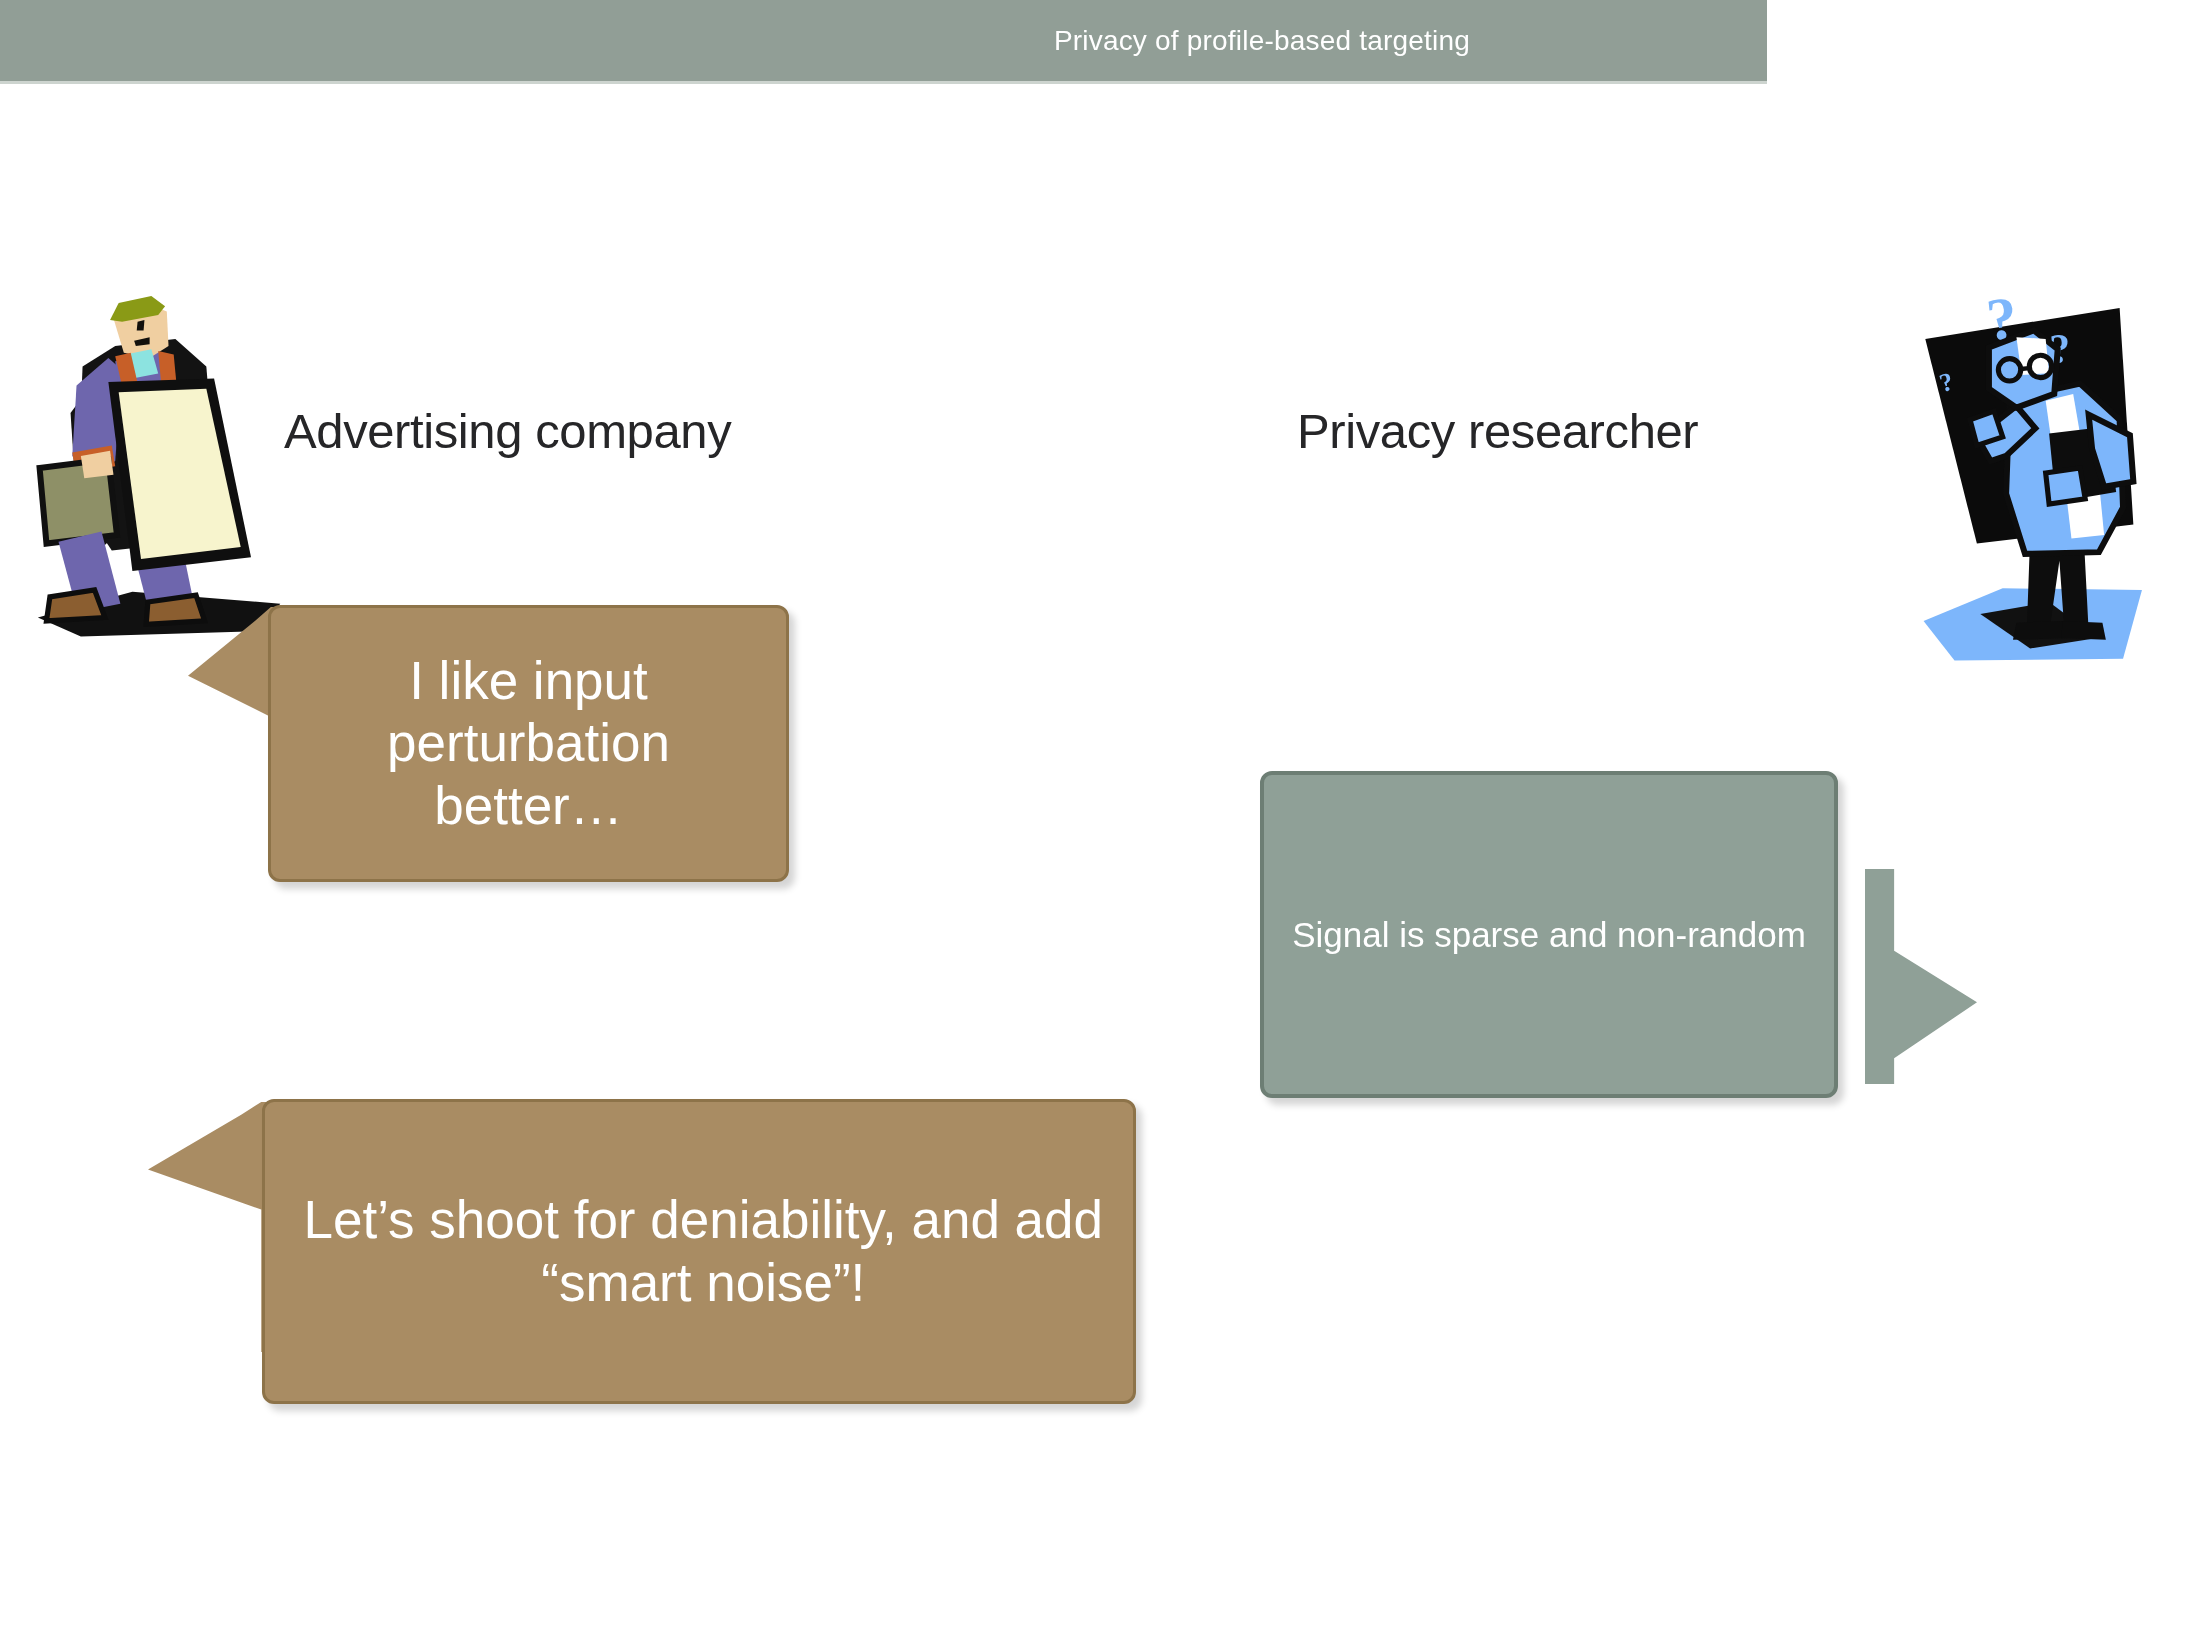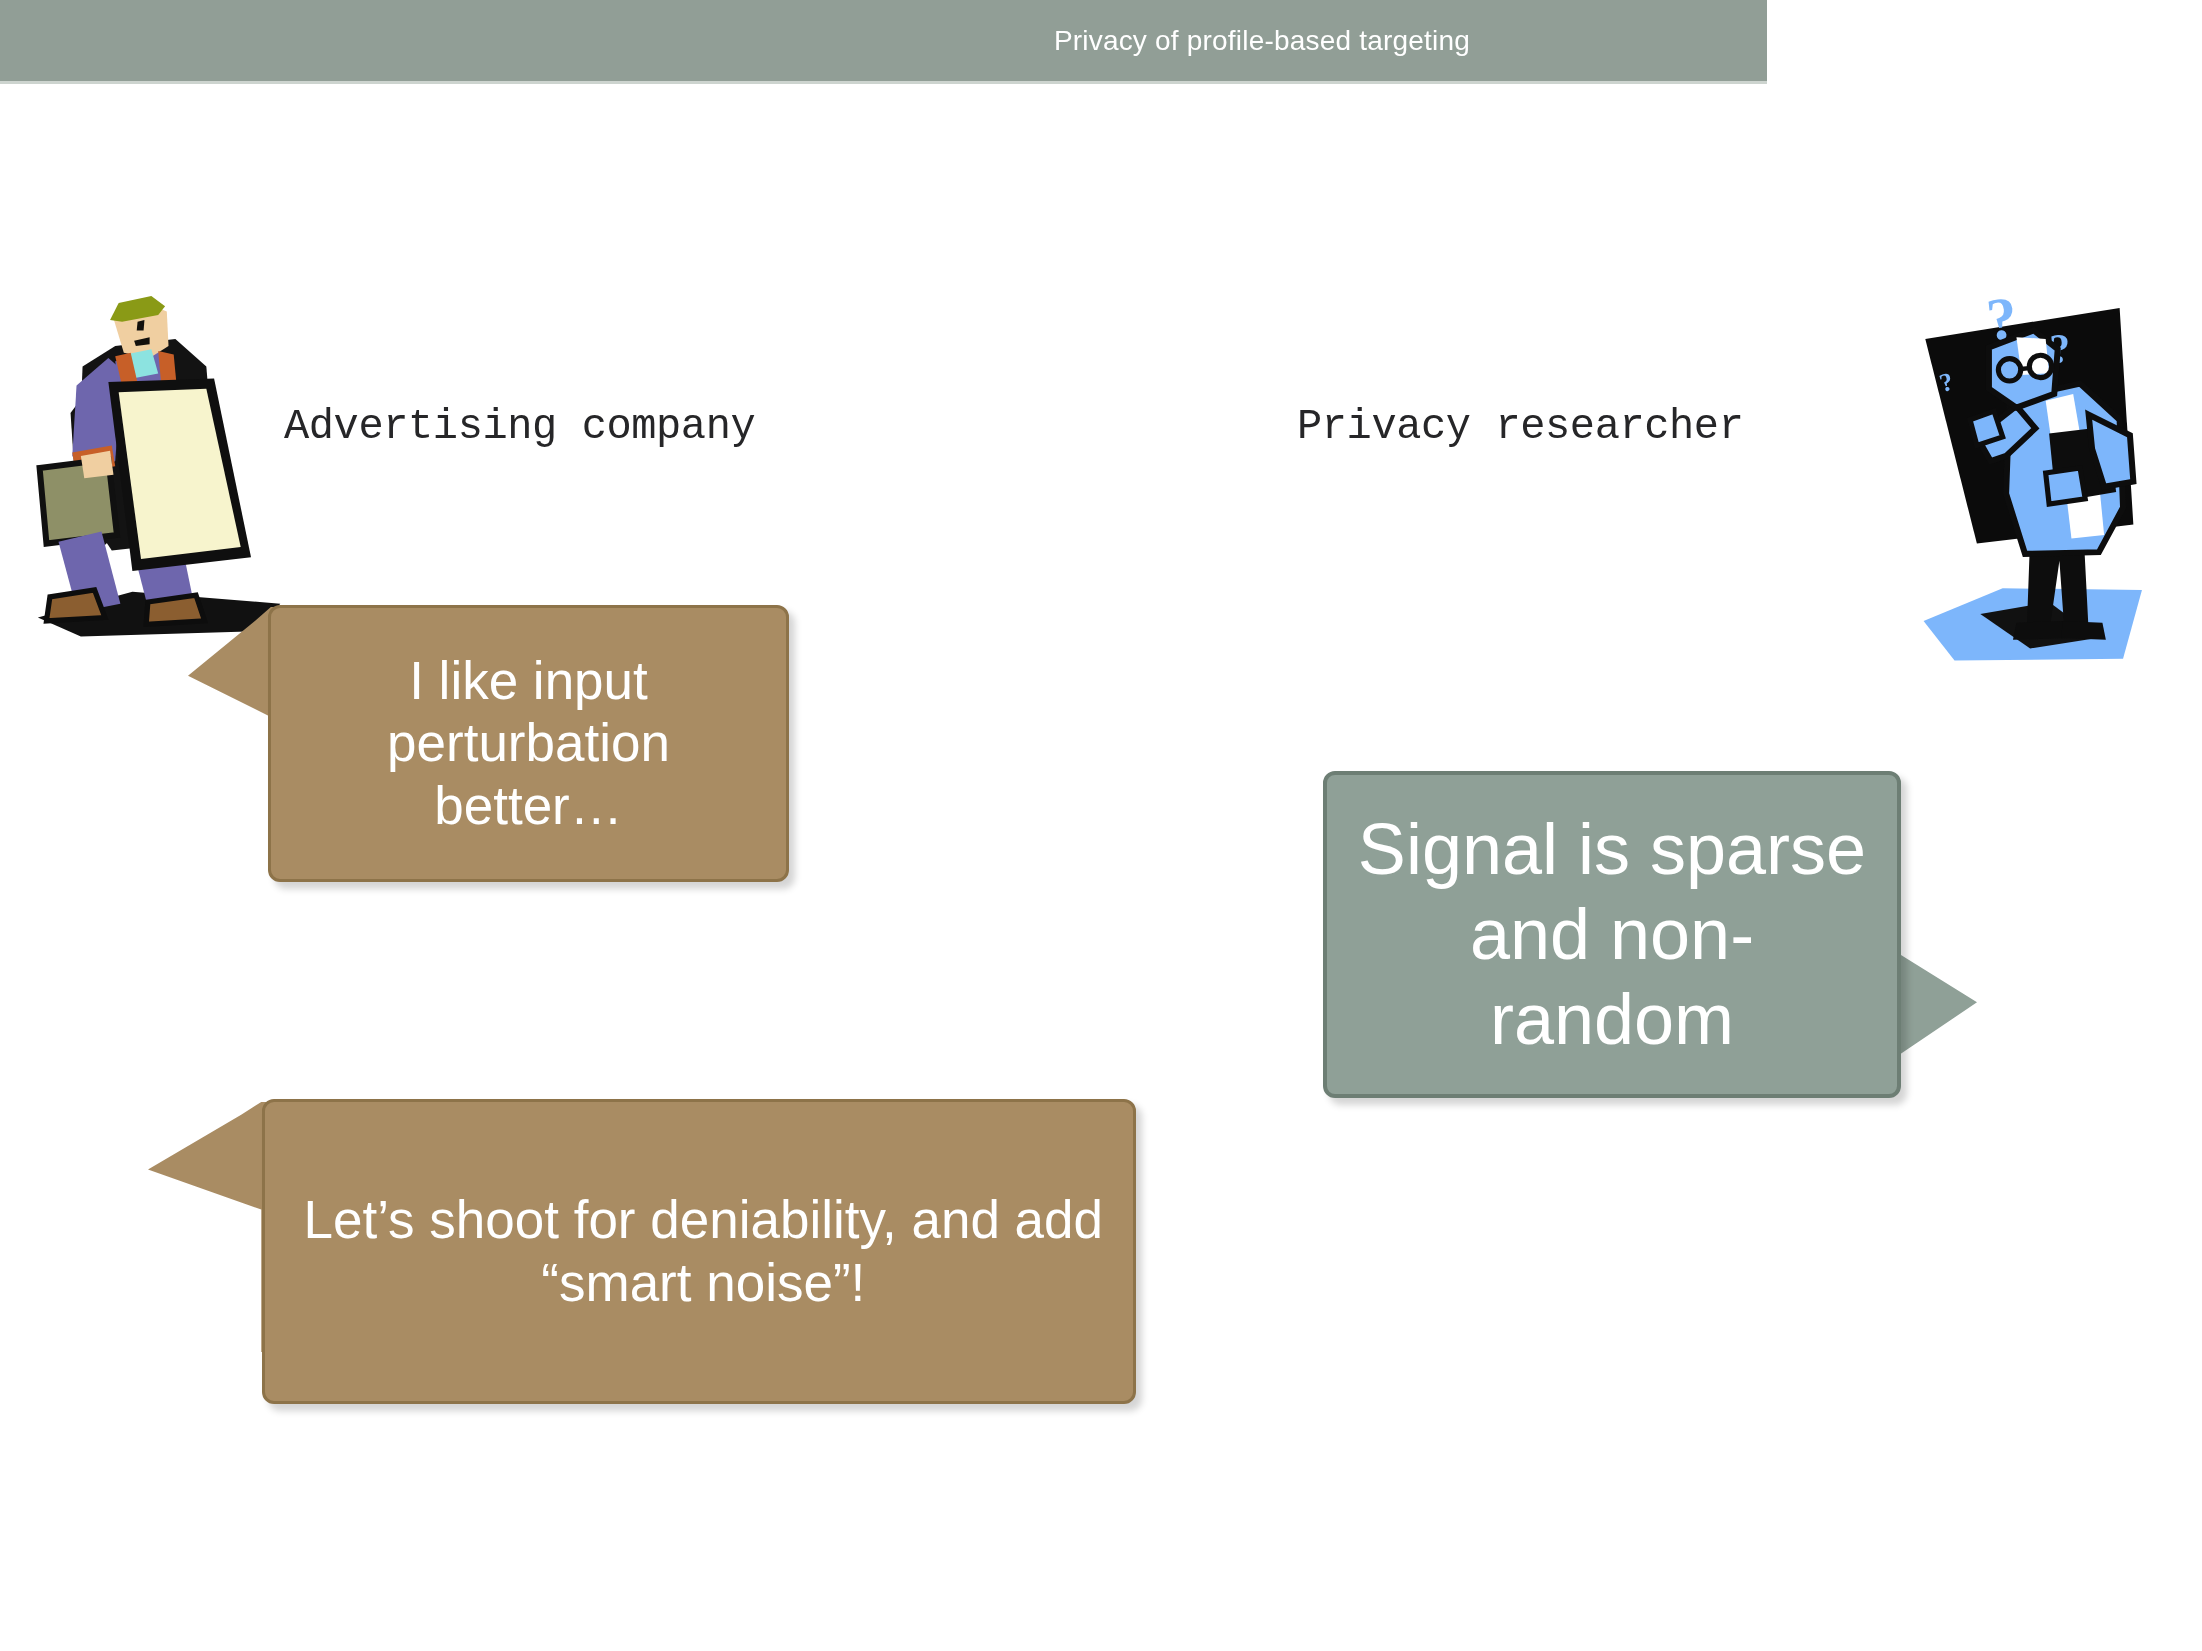--- a/index.html
+++ b/index.html
@@ -46,25 +46,24 @@
     color: #ffffff;
     font-size: 33px;
     font-weight: 400;
     white-space: nowrap;
   }
 
   
   .column-heading {
     position: absolute;
     color: #262628;
-    font-size: 42px;
+    font-size: 49px;
     font-weight: 400;
     white-space: nowrap;
     letter-spacing: -0.4px;
-    font-family: Liberation Mono, monospace;
   }
   #heading-advertising { left: 284px; top: 403px; }
   #heading-researcher  { left: 1297px; top: 403px; }
 
   
   .bubble {
     position: absolute;
   }
   .bubble .bubble-body {
     position: absolute;
@@ -123,22 +122,22 @@
   }
   #bubble-smart-noise .tail-fill {
     left: 148px; top: 1102px; width: 151px; height: 250px;
     clip-path: polygon(75% 0%, 100% 0%, 100% 100%, 75% 100%, 75% 43%, 0% 27%, 62% 5%);
     filter: drop-shadow(4.3px 5.2px 5.2px rgba(0,0,0,0.16));
   }
 
   
   #bubble-signal-sparse { left: 0; top: 0; }
   #bubble-signal-sparse .bubble-body {
-    left: 1323px; top: 771px; width: 578px; height: 327px;
-    font-size: 72px;
+    left: 1260px; top: 771px; width: 578px; height: 327px;
+    font-size: 35px;
   }
   #bubble-signal-sparse .tail-fill {
     left: 1865px; top: 869px; width: 112px; height: 215px;
     clip-path: polygon(0% 0%, 26% 0%, 26% 38%, 100% 62%, 26% 88%, 26% 100%, 0% 100%);
     filter: drop-shadow(4.3px 5.2px 5.2px rgba(0,0,0,0.16));
   }
 
   
   #clipart-sandwich-man {
     position: absolute;

